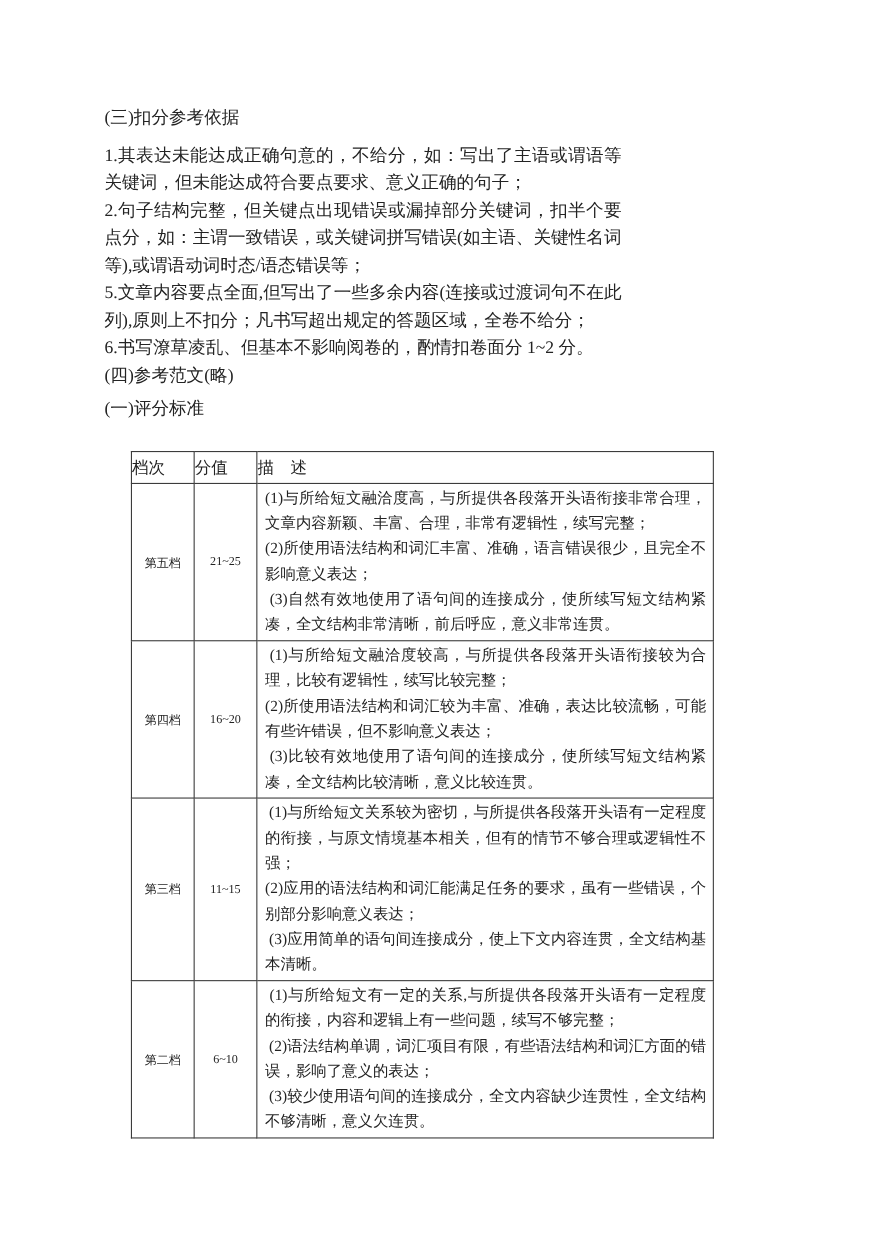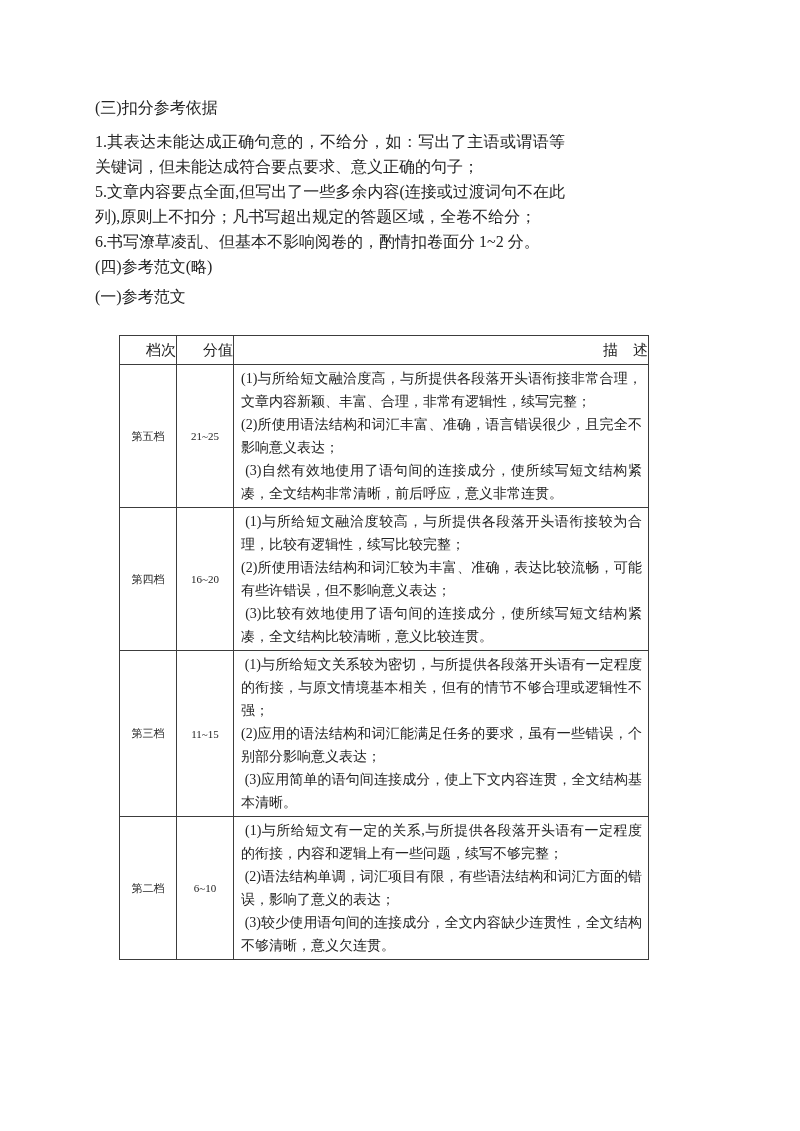--- a/index.html
+++ b/index.html
@@ -33,21 +33,21 @@
   }
   .score-table th, .score-table td {
     border: 1px solid #3c3c3c;
     box-sizing: border-box;
     vertical-align: middle;
   }
   .score-table thead th {
     height: 29px;
     font-weight: normal;
     font-size: 15px;
-    text-align: right;
+    text-align: left;
     padding: 0;
   }
   td.lvl, td.scr {
     text-align: center;
     font-size: 11px;
     padding: 0;
   }
   td.dsc { padding: 2px 6px 2px 7px; }
   td.dsc p {
     margin: 0;
@@ -58,25 +58,26 @@
   }
 </style>
 </head>
 <body>
 
 <div class="page">
 
   <p class="line heading">(三)扣分参考依据</p>
 
   <p class="line">1.其表达未能达成正确句意的，不给分，如：写出了主语或谓语等关键词，但未能达成符合要点要求、意义正确的句子；</p>
+  <p class="line">2.句子结构完整，但关键点出现错误或漏掉部分关键词，扣半个要点分，如：主谓一致错误，或关键词拼写错误(如主语、关键性名词等),或谓语动词时态/语态错误等；</p>
   <p class="line">5.文章内容要点全面,但写出了一些多余内容(连接或过渡词句不在此列),原则上不扣分；凡书写超出规定的答题区域，全卷不给分；</p>
   <p class="line">6.书写潦草凌乱、但基本不影响阅卷的，酌情扣卷面分 1~2 分。</p>
 
   <p class="line">(四)参考范文(略)</p>
-  <p class="line criteria">(一)参考范文</p>
+  <p class="line criteria">(一)评分标准</p>
 
   <table class="score-table">
     <colgroup>
       <col style="width:57px">
       <col style="width:57px">
       <col style="width:415px">
     </colgroup>
     <thead>
       <tr>
         <th>档次</th>

